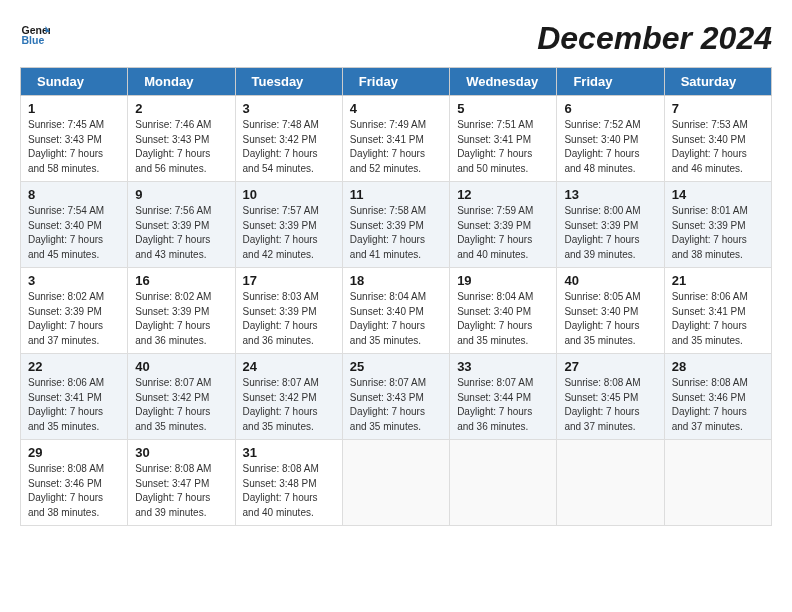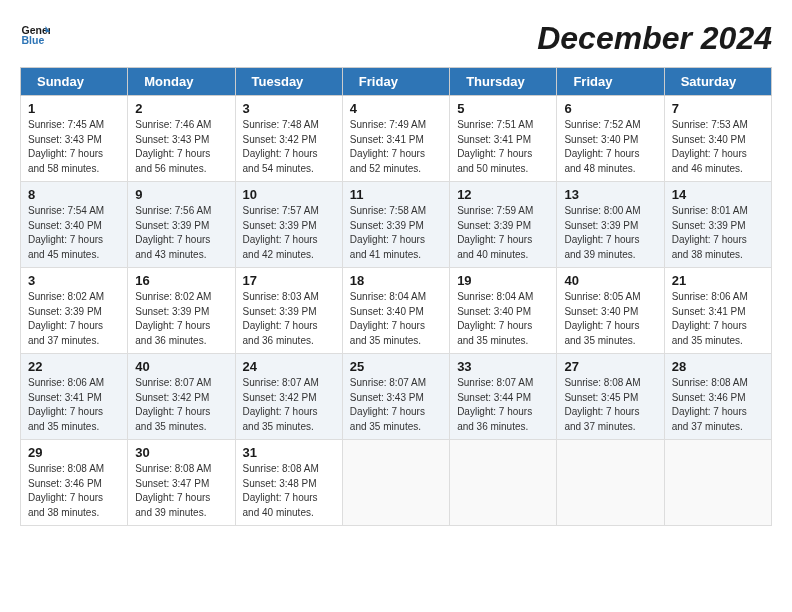--- a/index.html
+++ b/index.html
@@ -100,21 +100,21 @@
   </div>
 </div>
 
 <table class="calendar">
   <thead>
     <tr>
       <th>Sunday</th>
       <th>Monday</th>
       <th>Tuesday</th>
       <th>Friday</th>
-      <th>Thursday</th>
+      <th>Wednesday</th>
       <th>Friday</th>
       <th>Saturday</th>
     </tr>
   </thead>
   <tbody id="calendar-body">
   <tr>
         <td>
           <span class="day-number">1</span>
           <span class="day-info">Sunrise: 7:45 AM<br>Sunset: 3:43 PM<br>Daylight: 7 hours and 58 minutes.</span>
         </td>

